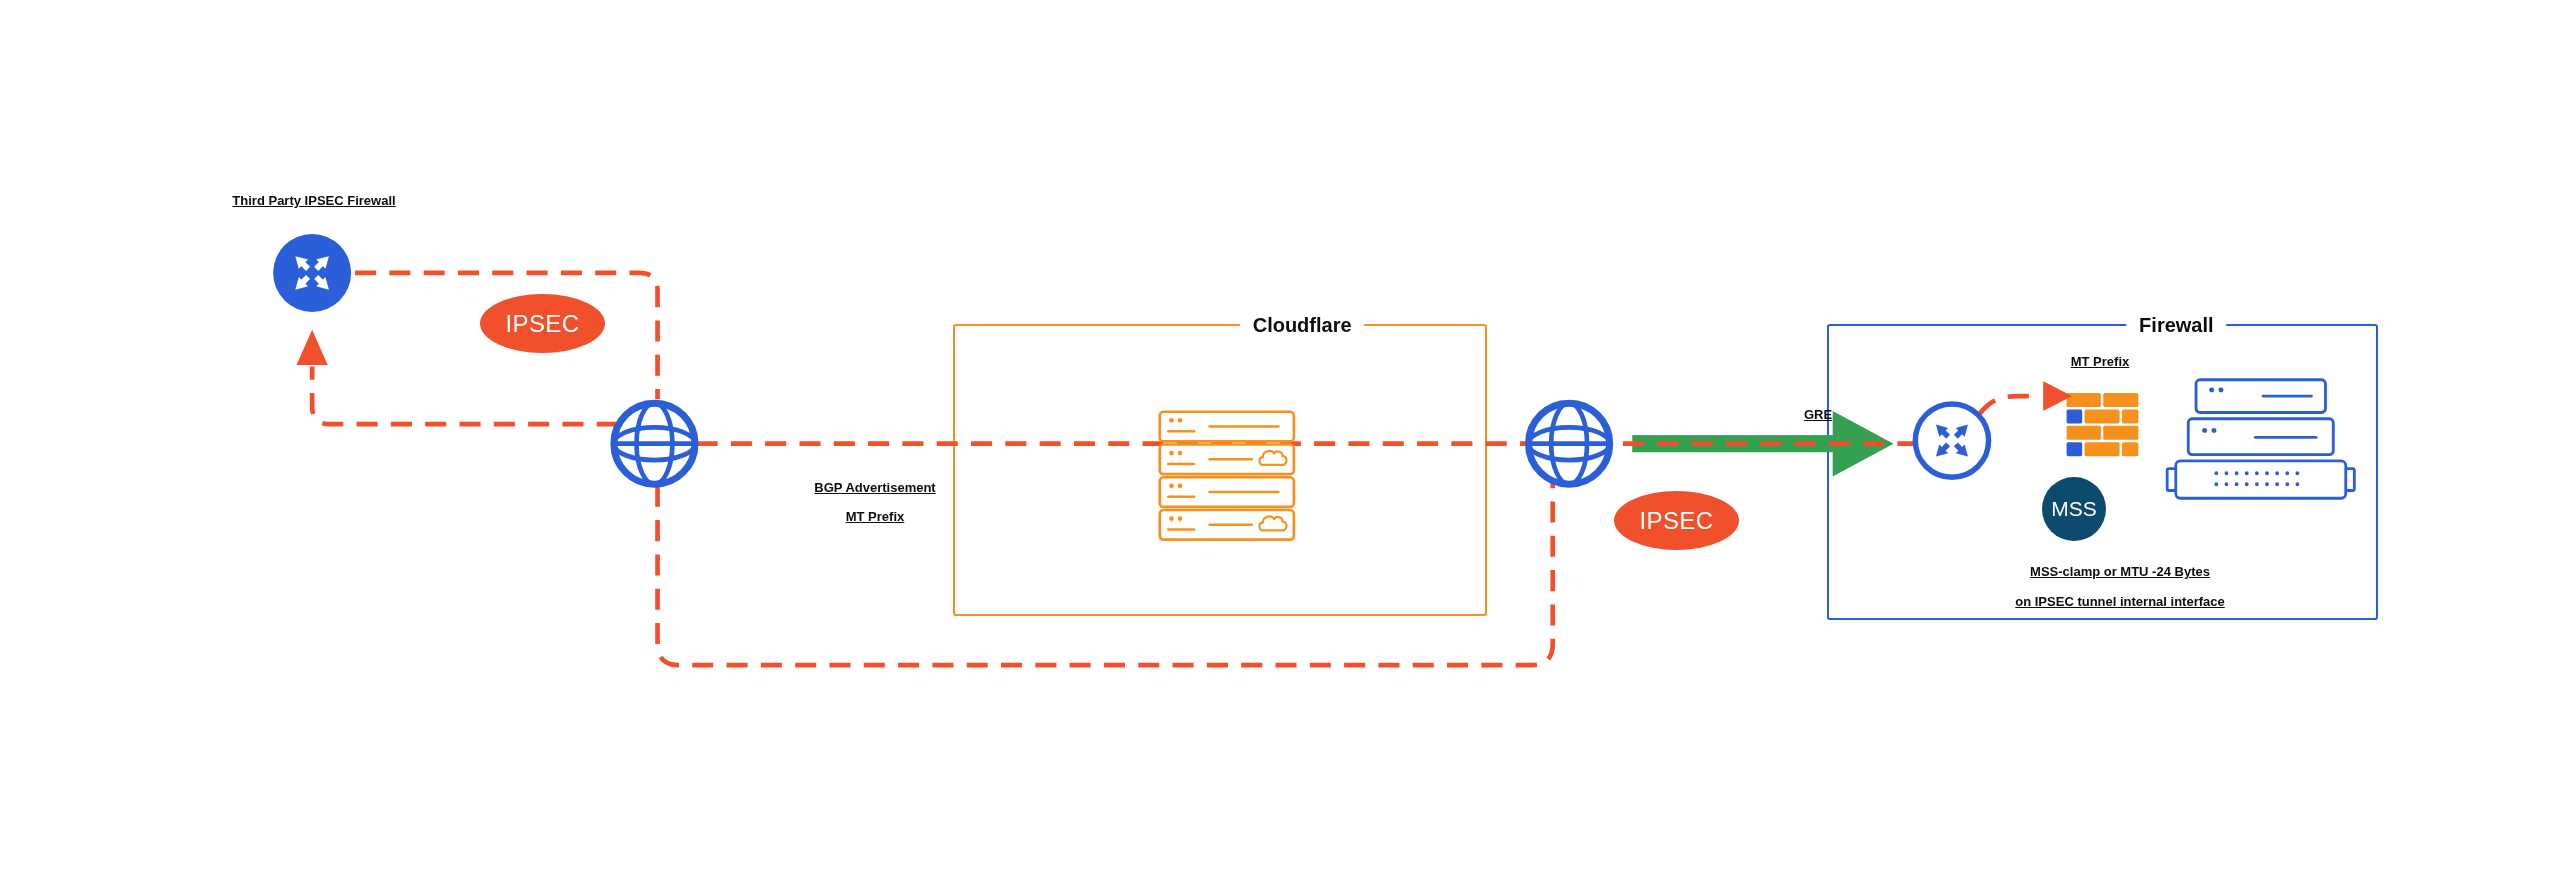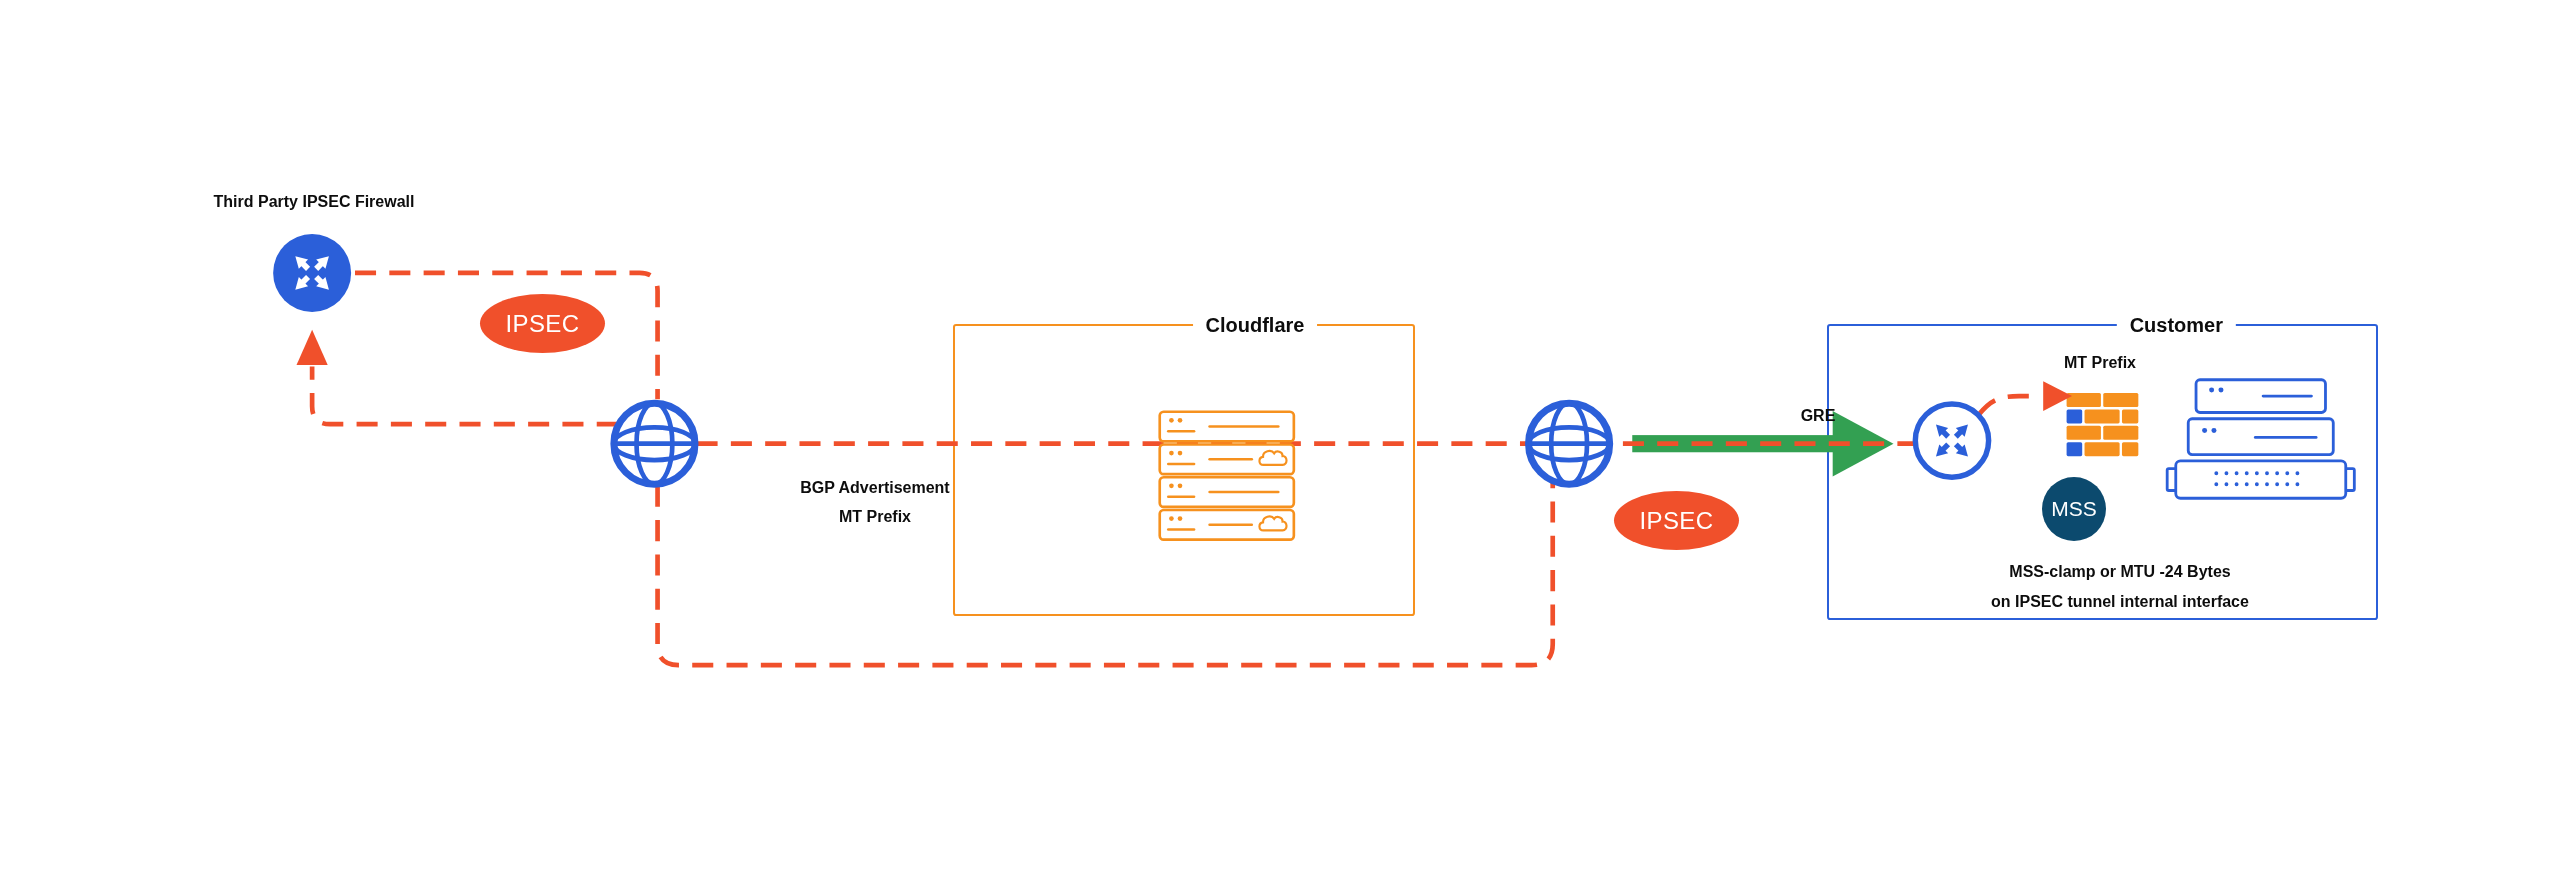--- a/index.html
+++ b/index.html
@@ -2,32 +2,32 @@
 <html style="font-size:12.5px"><head>
 <meta charset="utf-8">
 <style>
   * { margin:0; padding:0; box-sizing:border-box; }
   html,body { background:#ffffff; }
   body { font-family:"Liberation Sans", sans-serif; color:#0d0d0d; }
   .canvas { position:relative; width:2576px; height:871px; background:#ffffff; overflow:hidden; }
 
   
   .box { position:absolute; z-index:1; border-radius:3.1px; }
-  .cloudflare-box { left:953px; top:324px; width:462px; height:292px; border:2.3px solid #F6911E; }
+  .cloudflare-box { left:953px; top:324px; width:534px; height:292px; border:2.3px solid #F6911E; }
   .customer-box  { left:1827px; top:324px; width:551px; height:296px; border:2.3px solid #2B5FD9; }
   .box-label { position:absolute; top:-13.3px; transform:translateX(-50%); background:#ffffff;
                padding:0 12.5px; font-size:20px; font-weight:700; line-height:25px; white-space:nowrap; }
   .cloudflare-box .box-label { left:65.5%; }
   .customer-box  .box-label { left:63.5%; }
 
   
   svg.paths { position:absolute; left:0; top:0; z-index:2; }
 
   
-  .lbl { position:absolute; z-index:3; font-weight:700; font-size:16px; white-space:nowrap; }
+  .lbl { position:absolute; z-index:3; font-weight:700; font-size:13px; white-space:nowrap;text-decoration:underline; }
   .center { transform:translateX(-50%); text-align:center; }
   .firewall-title { left:314px;  top:193px; }
   .bgp-label      { left:863px; top:473px; line-height:29px;margin-left:12px; }
   .gre-label      { left:1818px; top:407px; }
   .mtprefix-label { left:2100px; top:354px; }
   .mssclamp-label { left:2120px; top:557px; line-height:30px; }
 
   
   .badge { position:absolute; z-index:3; display:flex; align-items:center; justify-content:center;
            color:#ffffff; font-weight:400; }
@@ -40,21 +40,21 @@
 </head>
 <body>
 
 <div class="canvas">
 
   <div class="box cloudflare-box">
     <span class="box-label">Cloudflare</span>
   </div>
 
   <div class="box customer-box">
-    <span class="box-label">Customer</span>
+    <span class="box-label">Firewall</span>
   </div>
 
   <svg class="paths" width="2576" height="871" viewBox="0 0 3303 1117" xmlns="http://www.w3.org/2000/svg">
     <defs>
       <g id="arrowX">
         <line x1="7" y1="0" x2="17" y2="0" stroke-width="7"></line>
         <polygon points="29,0 15,-8 15,8" stroke="none"></polygon>
       </g>
       <path id="cloud" d="M -10.5 5 C -15.5 5 -16 -2.5 -10.8 -3.3 C -11 -9.3 -2.5 -11.3 0.6 -6.9 C 2.8 -10.3 9.4 -8.9 9.2 -4.1 C 14.3 -4.6 14.9 5 9.3 5 Z"></path>
       <g id="globe">

